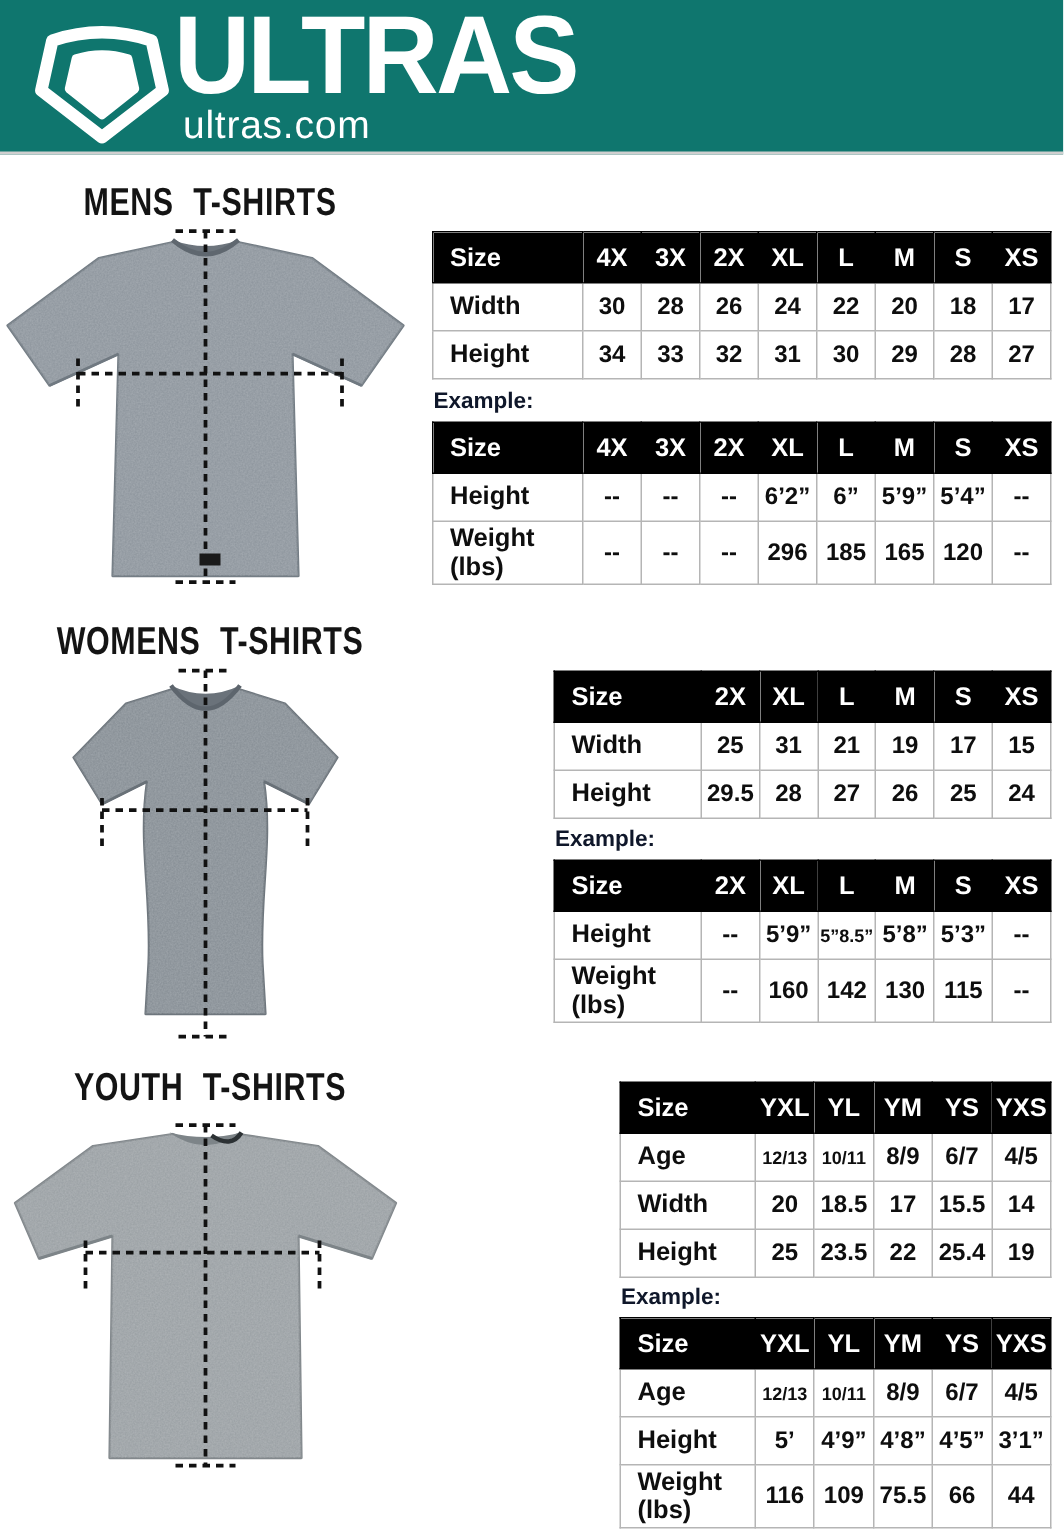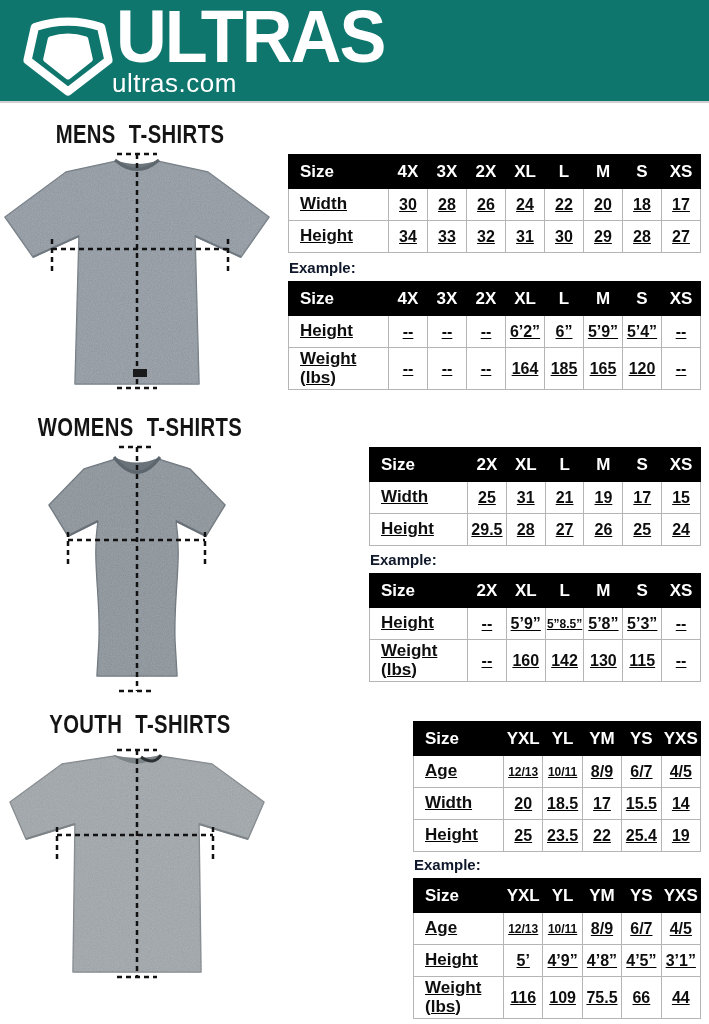--- a/index.html
+++ b/index.html
@@ -12,40 +12,40 @@
     position:absolute; left:0; top:0; width:709px; height:101px;
     background:#0f766e; border-bottom:2px solid #cfcfcf;
   }
   .logo-svg { position:absolute; left:22px; top:5px; }
   .brand-name {
     position:absolute; left:116px; top:0px; color:#fff;
     font-size:74px; font-weight:bold; letter-spacing:-2px; line-height:1.0;
     transform:scaleX(0.95); transform-origin:left top; white-space:nowrap;
   }
   .site-url {
-    position:absolute; left:112px; top:68px; color:#fff;
+    position:absolute; left:122px; top:68px; color:#fff;
     font-size:26px; font-weight:normal; letter-spacing:0.5px;
   }
   
   .sec-title {
     position:absolute; left:0; width:280px; text-align:center;
     font-size:26px; font-weight:bold; color:#141414; white-space:nowrap;
     word-spacing:9px; letter-spacing:0.5px;
     transform:scaleX(0.78); transform-origin:center top;
   }
   .t-mens   { top:119px; }
   .t-womens { top:412px; }
   .t-youth  { top:709px; }
   
   .shirt { position:absolute; }
   .s-mens   { left:-4px;  top:147px; }
   .s-womens { left:17px;  top:442px; }
   .s-youth  { left:-4px;  top:744px; }
   
-  .tbl { position:absolute;text-decoration:underline; }
+  .tbl { position:absolute; }
   .tbl table { border-collapse:collapse; table-layout:fixed; width:100%; }
   .tbl th, .tbl td {
     border:1px solid #b5b5b5; font-weight:bold; text-align:center;
     padding:0; color:#0e0e0e; overflow:hidden;
   }
   .tbl thead th {
     background:#000; color:#fff; border-color:#000;
     font-size:17px; height:33px;
   }
   .tbl thead th:first-child, .tbl tbody th {
@@ -188,21 +188,21 @@
               <td>6”</td>
               <td>5’9”</td>
               <td>5’4”</td>
               <td>--</td>
             </tr>
             <tr>
               <th scope="row">Weight (lbs)</th>
               <td>--</td>
               <td>--</td>
               <td>--</td>
-              <td>164</td>
+              <td>296</td>
               <td>185</td>
               <td>165</td>
               <td>120</td>
               <td>--</td>
             </tr>
           </tbody>
         </table>
       </div>
   </section>
 

